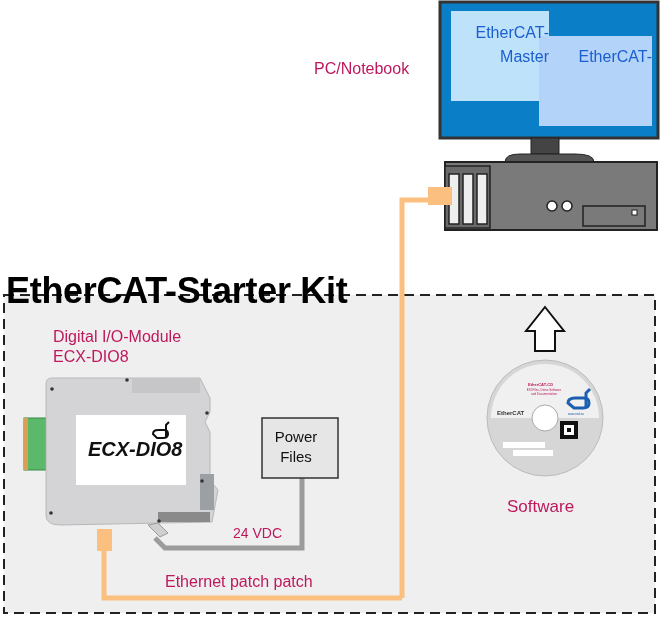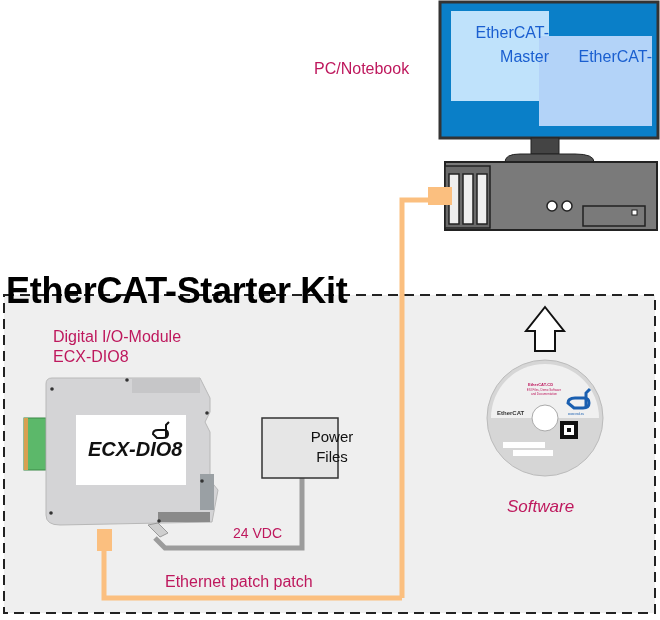--- a/index.html
+++ b/index.html
@@ -3,24 +3,24 @@
   <meta charset="utf-8">
   <style>
     html, body { margin: 0; padding: 0; background: #ffffff; }
     body { width: 660px; height: 620px; position: relative; overflow: hidden; font-family: "Liberation Sans", sans-serif; }
     svg { position: absolute; left: 0; top: 0; }
     .label { position: absolute; font-family: "Liberation Sans", sans-serif; color: #be185d; white-space: nowrap; }
     .kit-title { left: 6px; top: 250px; font-size: 36px; font-weight: bold; letter-spacing: -0.3px; color: #000; margin-top: 20px; }
     .pc-label { left: 314px; top: 60px; font-size: 16px; }
     .module-label { left: 53px; top: 327px; font-size: 16px; line-height: 20px; }
     .screen-text { position: absolute; font-size: 16px; color: #1a5fd0; text-align: right; line-height: 24px; }
-    .ps-text { position: absolute; left: 262px; top: 427px; width: 68px; font-size: 15px; text-align: center; line-height: 20px; color: #111; padding-left: 36px; }
+    .ps-text { position: absolute; left: 262px; top: 427px; width: 68px; font-size: 15px; text-align: center; line-height: 20px; color: #111; }
     .vdc-label { left: 233px; top: 525px; font-size: 14px; }
     .eth-label { left: 165px; top: 573px; font-size: 16px; }
-    .sw-label { left: 507px; top: 497px; font-size: 17px; font-style: italic; }
+    .sw-label { left: 507px; top: 497px; font-size: 17px; }
     .mod-name { position: absolute; left: 88px; top: 438px; font-size: 20px; font-weight: bold; font-style: italic; color: #111; }
   </style>
 </head>
 <body>
 
 <svg width="660" height="620" viewBox="0 0 660 620">
 
   <rect x="4" y="295" width="651" height="318" fill="#efefef" stroke="#222" stroke-width="2" stroke-dasharray="10,6"></rect>
 
   <g>

